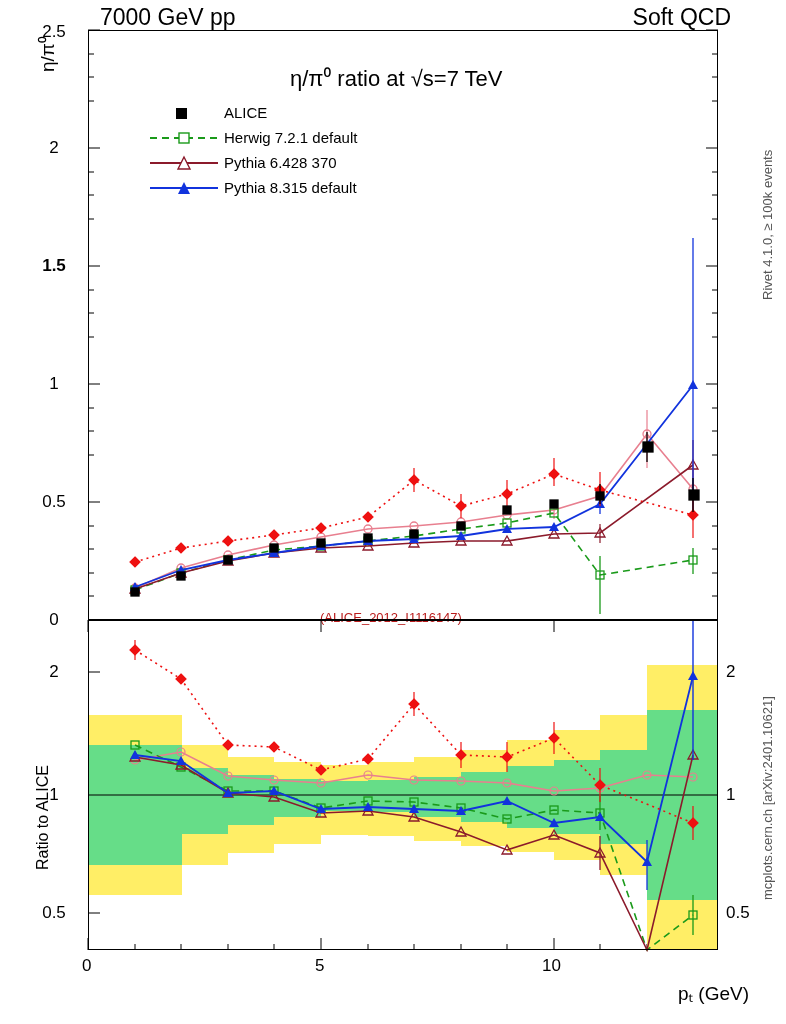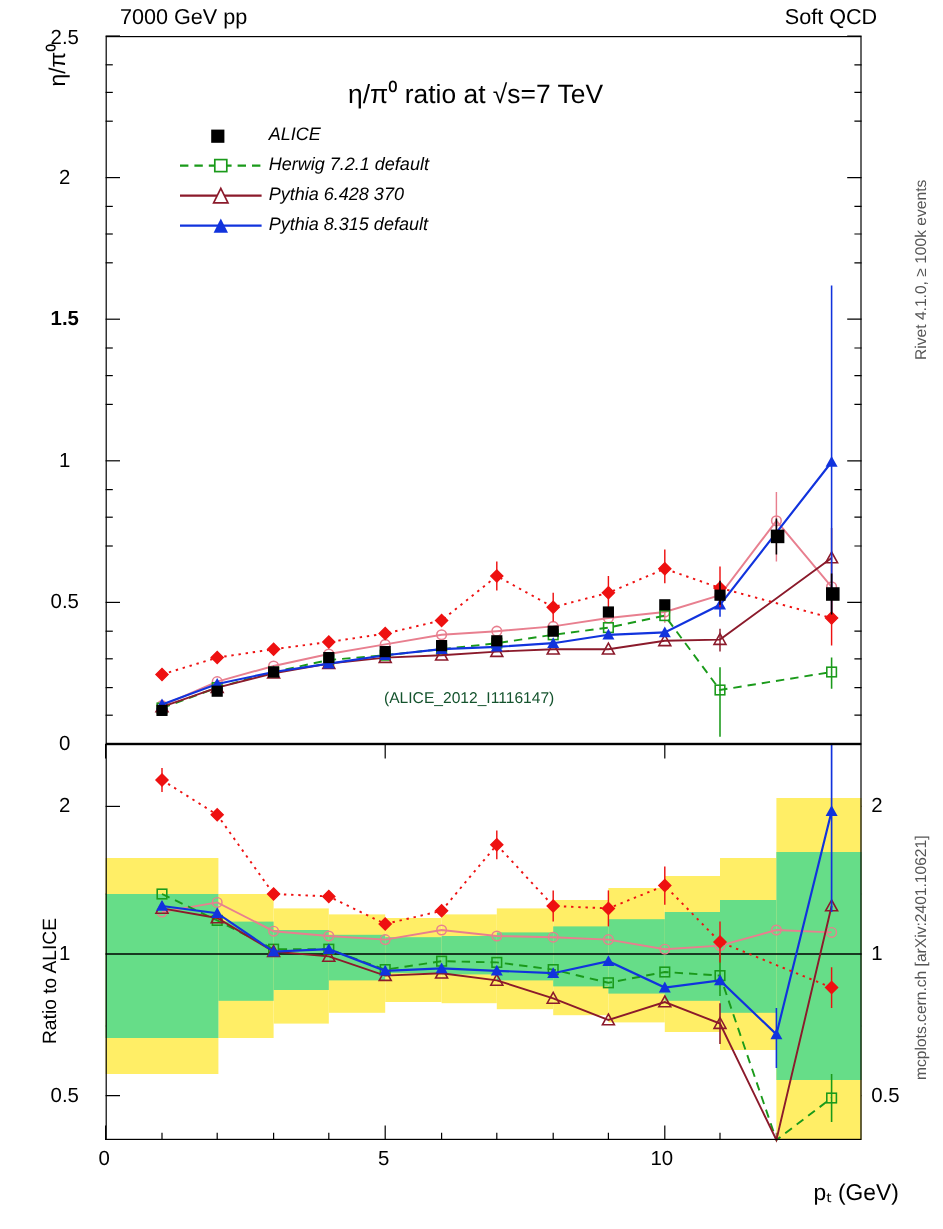--- a/index.html
+++ b/index.html
@@ -1,42 +1,42 @@
 <!DOCTYPE html>
 <html><head>
 <meta charset="utf-8">
 <style>
   html,body{margin:0;padding:0;background:#ffffff;}
   body{width:786px;height:1024px;font-family:"Liberation Sans",sans-serif;color:#000;}
   #root{position:relative;width:786px;height:1024px;overflow:hidden;}
 
   .abs{position:absolute;}
-  .hdr{font-size:18px;}
+  .hdr{font-size:23px;}
   .hdr-left{left:100px;top:4px;}
   .hdr-right{right:55px;top:4px;}
 
   
   .frame{position:absolute;border:1px solid #000;box-sizing:border-box;}
 
   
   #plot-top{left:88px;top:30px;width:630px;height:590px;}
   
   #plot-bot{left:88px;top:620px;width:630px;height:330px;}
   .lbl{position:absolute;font-size:17px;}
   .lbl-r{position:absolute;font-size:17px;text-align:center;}
 
   .rot{transform-origin:0 0;white-space:nowrap;position:absolute;}
 
   .title{position:absolute;font-size:22px;left:290px;top:62px;}
-  .watermark{position:absolute;font-size:13px;color:#14532d;left:320px;top:574px;}
+  .watermark{position:absolute;font-size:13px;color:#b91c1c;left:320px;top:610px;}
 
   .side-txt{position:absolute;font-size:13px;color:#555;white-space:nowrap;}
 
   .legend{position:absolute;left:148px;top:100px;font-size:15px;}
-  .legend-row{display:flex;align-items:center;height:25px;font-style:italic;}
+  .legend-row{display:flex;align-items:center;height:25px;}
   .legend-key{width:72px;height:18px;position:relative;}
   .legend-lbl{margin-left:4px;white-space:nowrap;}
 
   .axis-title{position:absolute;font-size:19px;}
 
   svg{position:absolute;left:0;top:0;overflow:visible;}
 </style>
 </head>
 <body>
 

